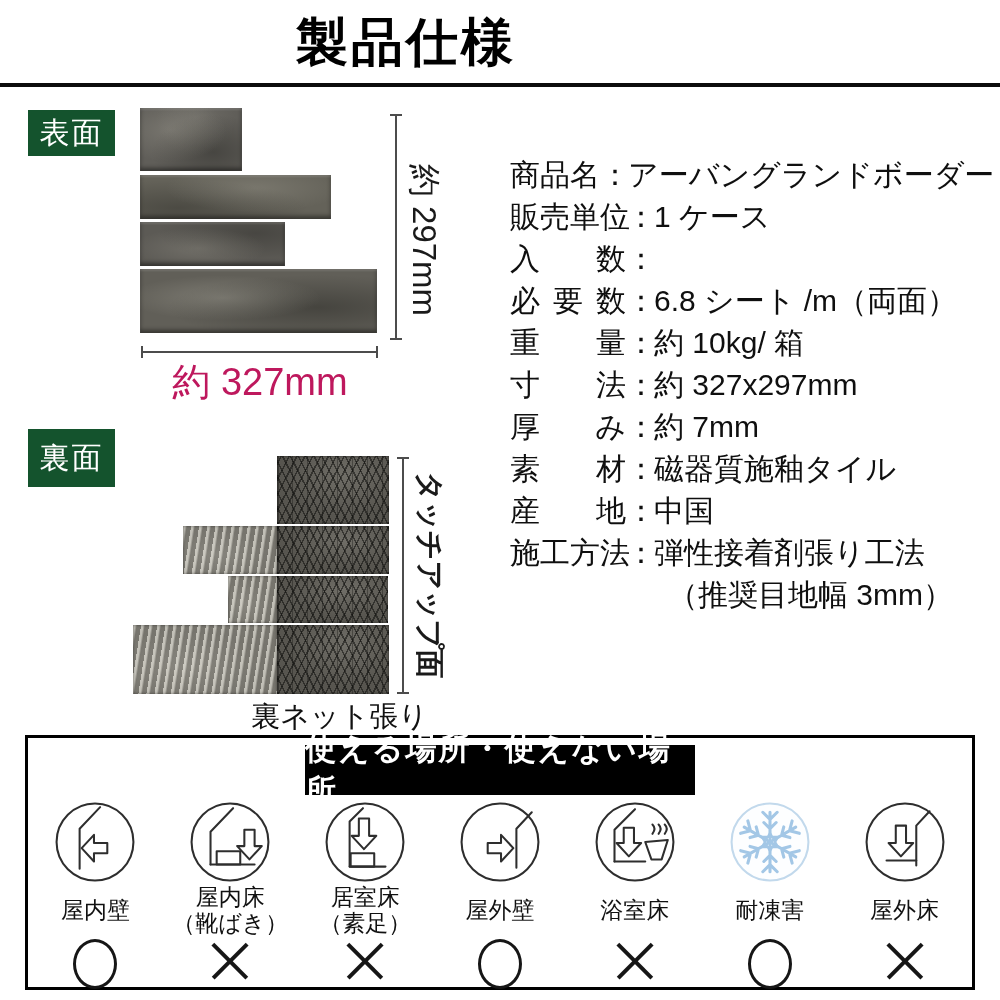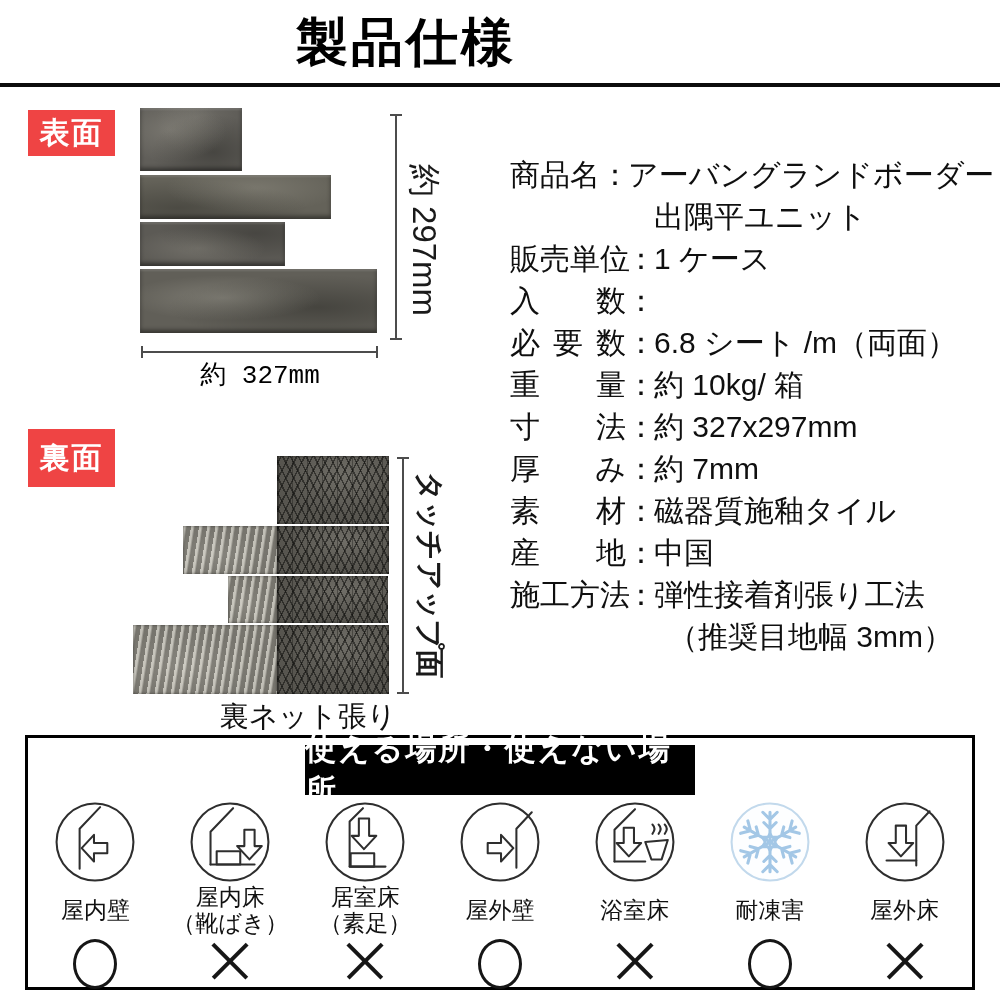--- a/index.html
+++ b/index.html
@@ -5,21 +5,21 @@
   html,body{margin:0;padding:0;background:#fff;}
   .page{position:relative;width:1000px;height:1000px;background:#fff;overflow:hidden;
         font-family:"Liberation Sans","DejaVu Sans",sans-serif;color:#111;}
 
   
   .title{position:absolute;left:0;top:8px;width:812px;text-align:center;
          font-size:52px;font-weight:bold;letter-spacing:3px;color:#000;margin:0;}
   .title-rule{position:absolute;left:0;top:83px;width:1000px;height:4px;background:#0c0c0c;}
 
   
-  .sec-label{position:absolute;background:#ef4444;color:#fff;font-size:30px;font-weight:bold;
+  .sec-label{position:absolute;background:#14532d;color:#fff;font-size:30px;font-weight:normal;
              display:flex;align-items:center;justify-content:center;letter-spacing:2px;}
   .front-label{left:28px;top:110px;width:87px;height:46px;}
   .back-label{left:28px;top:429px;width:87px;height:58px;}
 
   
   .f-row{position:absolute;
      background:
        radial-gradient(ellipse at 30% 35%, rgba(175,172,160,.30), transparent 55%),
        radial-gradient(ellipse at 72% 70%, rgba(25,25,22,.35), transparent 60%),
        radial-gradient(ellipse at 55% 15%, rgba(160,158,148,.20), transparent 50%),
@@ -59,22 +59,22 @@
   .dim-v::before,.dim-v::after{content:"";position:absolute;left:-5px;width:12px;height:2px;background:#4c4c4c;}
   .dim-v::before{top:0;} .dim-v::after{bottom:0;}
   .dim-h{position:absolute;height:2px;background:#4c4c4c;}
   .dim-h::before,.dim-h::after{content:"";position:absolute;top:-5px;width:2px;height:12px;background:#4c4c4c;}
   .dim-h::before{left:0;} .dim-h::after{right:0;}
 
   .rot-text{position:absolute;display:flex;align-items:center;justify-content:center;
             transform:rotate(90deg);white-space:nowrap;color:#1a1a1a;}
   .front-vdim-text{left:324px;top:220px;width:200px;height:40px;font-size:33px;}
   .back-vdim-text{left:317px;top:555px;width:224px;height:40px;font-size:29px;font-weight:bold;}
-  .front-hdim-text{position:absolute;left:140px;top:357px;width:240px;text-align:center;font-size:26px;color:#000000;font-family:Liberation Mono, monospace;}
-  .back-caption{position:absolute;left:188px;top:697px;width:240px;text-align:center;font-size:29px;color:#111;}
+  .front-hdim-text{position:absolute;left:140px;top:357px;width:240px;text-align:center;font-size:38px;color:#be185d;}
+  .back-caption{position:absolute;left:188px;top:697px;width:240px;text-align:right;font-size:29px;color:#111;}
 
   
   .specs{position:absolute;left:510px;top:154px;width:478px;}
   .spec-row{display:flex;align-items:center;height:42px;font-size:30px;color:#0f0f0f;}
   .spec-lab{width:116px;display:flex;justify-content:space-between;}
   .spec-colon{width:28px;text-align:center;}
   .spec-val{white-space:nowrap;}
   .cont .spec-lab,.cont .spec-colon{visibility:hidden;}
   .indent .spec-val{margin-left:14px;}
 
@@ -138,25 +138,20 @@
   <div class="specs">
     <div class="spec-row">
       <span class="spec-lab">
           <span>商</span>
           <span>品</span>
           <span>名</span>
         </span>
         <span class="spec-colon">：</span>
         <span class="spec-val">アーバングランドボーダー</span>
     </div>
-    <div class="spec-row cont">
-      <span class="spec-lab"></span>
-        <span class="spec-colon">：</span>
-        <span class="spec-val">出隅平ユニット</span>
-    </div>
     <div class="spec-row">
       <span class="spec-lab">
           <span>販</span>
           <span>売</span>
           <span>単</span>
           <span>位</span>
         </span>
         <span class="spec-colon">：</span>
         <span class="spec-val">1 ケース</span>
     </div>

